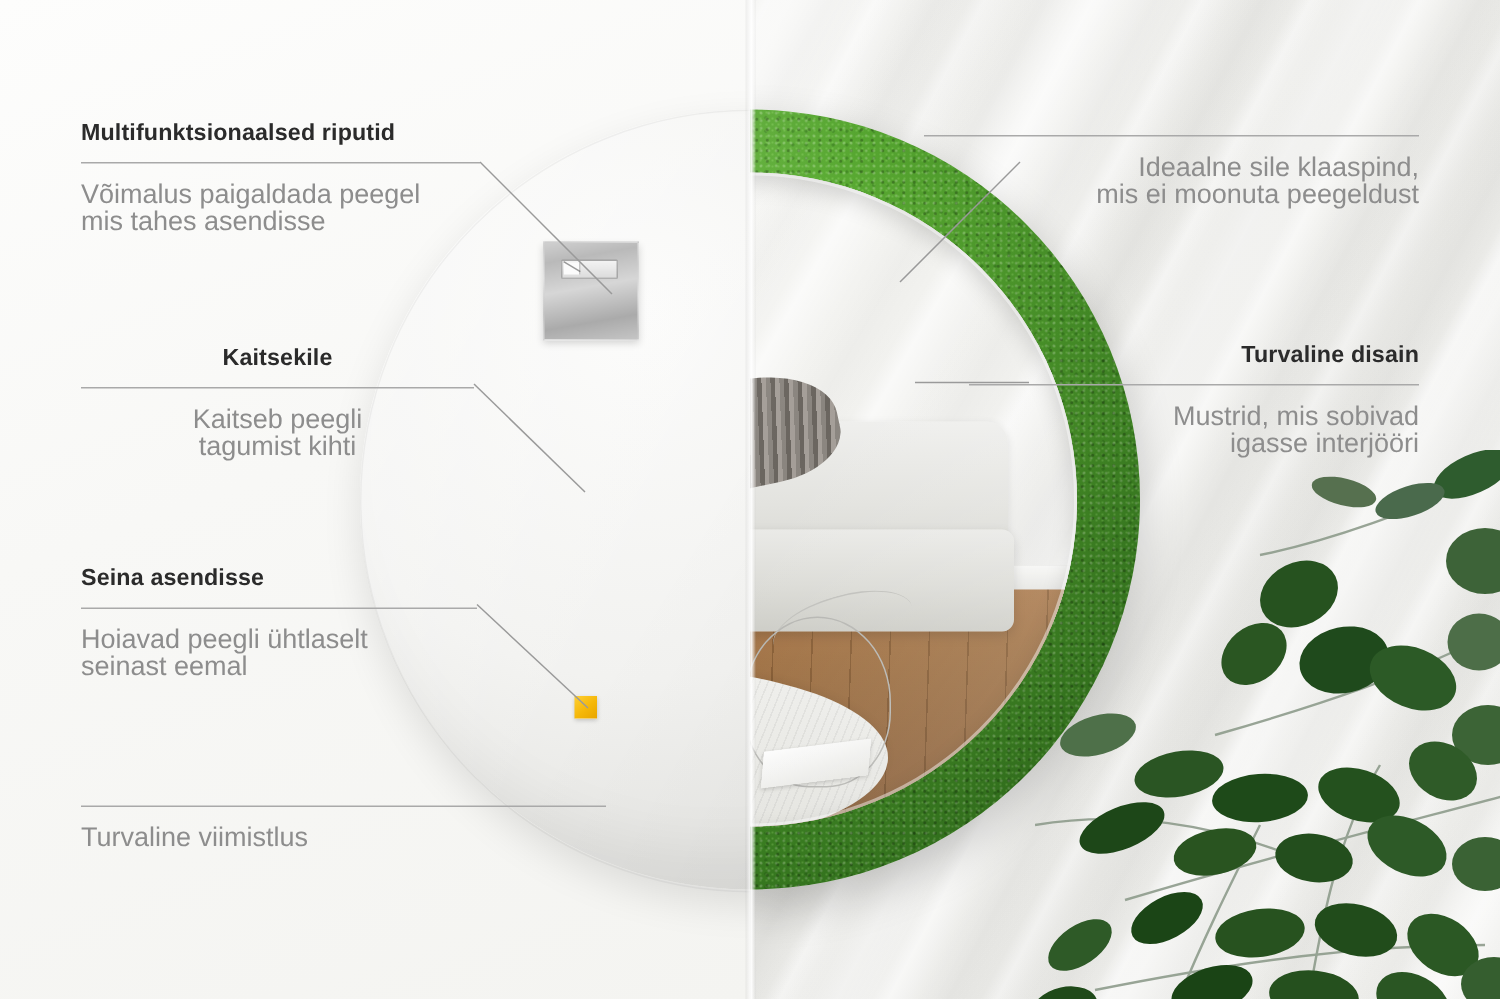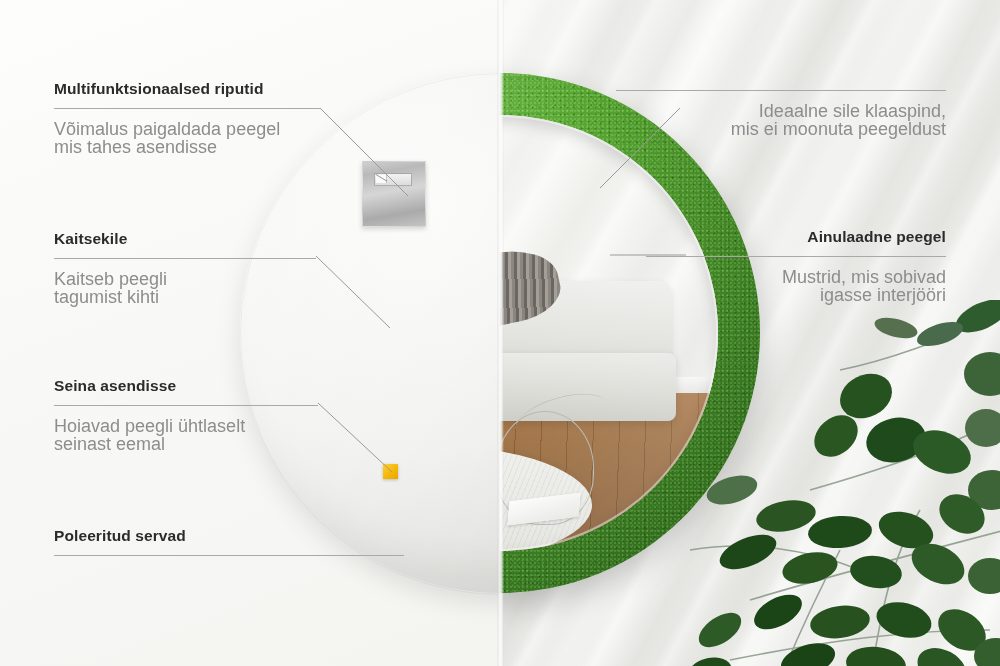--- a/index.html
+++ b/index.html
@@ -329,45 +329,45 @@
     <polyline points="686,255 686,255 610,255" fill="none" stroke="#9a9a9a" stroke-width="1"></polyline>
   </svg>
 
   <div class="callout left-c" style="top:80px;width:266px;">
     <div class="c-title">Multifunktsionaalsed riputid</div>
     <div class="c-rule"></div>
     <div class="c-body">Võimalus paigaldada peegel
 mis tahes asendisse</div>
   </div>
 
-  <div class="callout left-c" style="top:230px;width:262px;">
+  <div class="callout left-c" style="top:230px;width:262px;text-align:center;">
     <div class="c-title">Kaitsekile</div>
     <div class="c-rule"></div>
     <div class="c-body">Kaitseb peegli
 tagumist kihti</div>
   </div>
 
   <div class="callout left-c" style="top:377px;width:264px;">
     <div class="c-title">Seina asendisse</div>
     <div class="c-rule"></div>
     <div class="c-body">Hoiavad peegli ühtlaselt
 seinast eemal</div>
   </div>
 
   <div class="callout left-c" style="top:527px;width:350px;">
-    <div class="c-title">Poleeritud servad</div>
-    <div class="c-rule"></div>
+    <div class="c-rule"></div>
+    <div class="c-body">Turvaline viimistlus</div>
   </div>
 
   <div class="callout right-c" style="top:80px;left:616px;width:330px;">
     <div class="c-rule"></div>
     <div class="c-body">Ideaalne sile klaaspind,
 mis ei moonuta peegeldust</div>
   </div>
 
   <div class="callout right-c" style="top:228px;left:646px;width:300px;">
-    <div class="c-title">Ainulaadne peegel</div>
+    <div class="c-title">Turvaline disain</div>
     <div class="c-rule"></div>
     <div class="c-body">Mustrid, mis sobivad
 igasse interjööri</div>
   </div>
 
 </div>
 
 </body></html>

